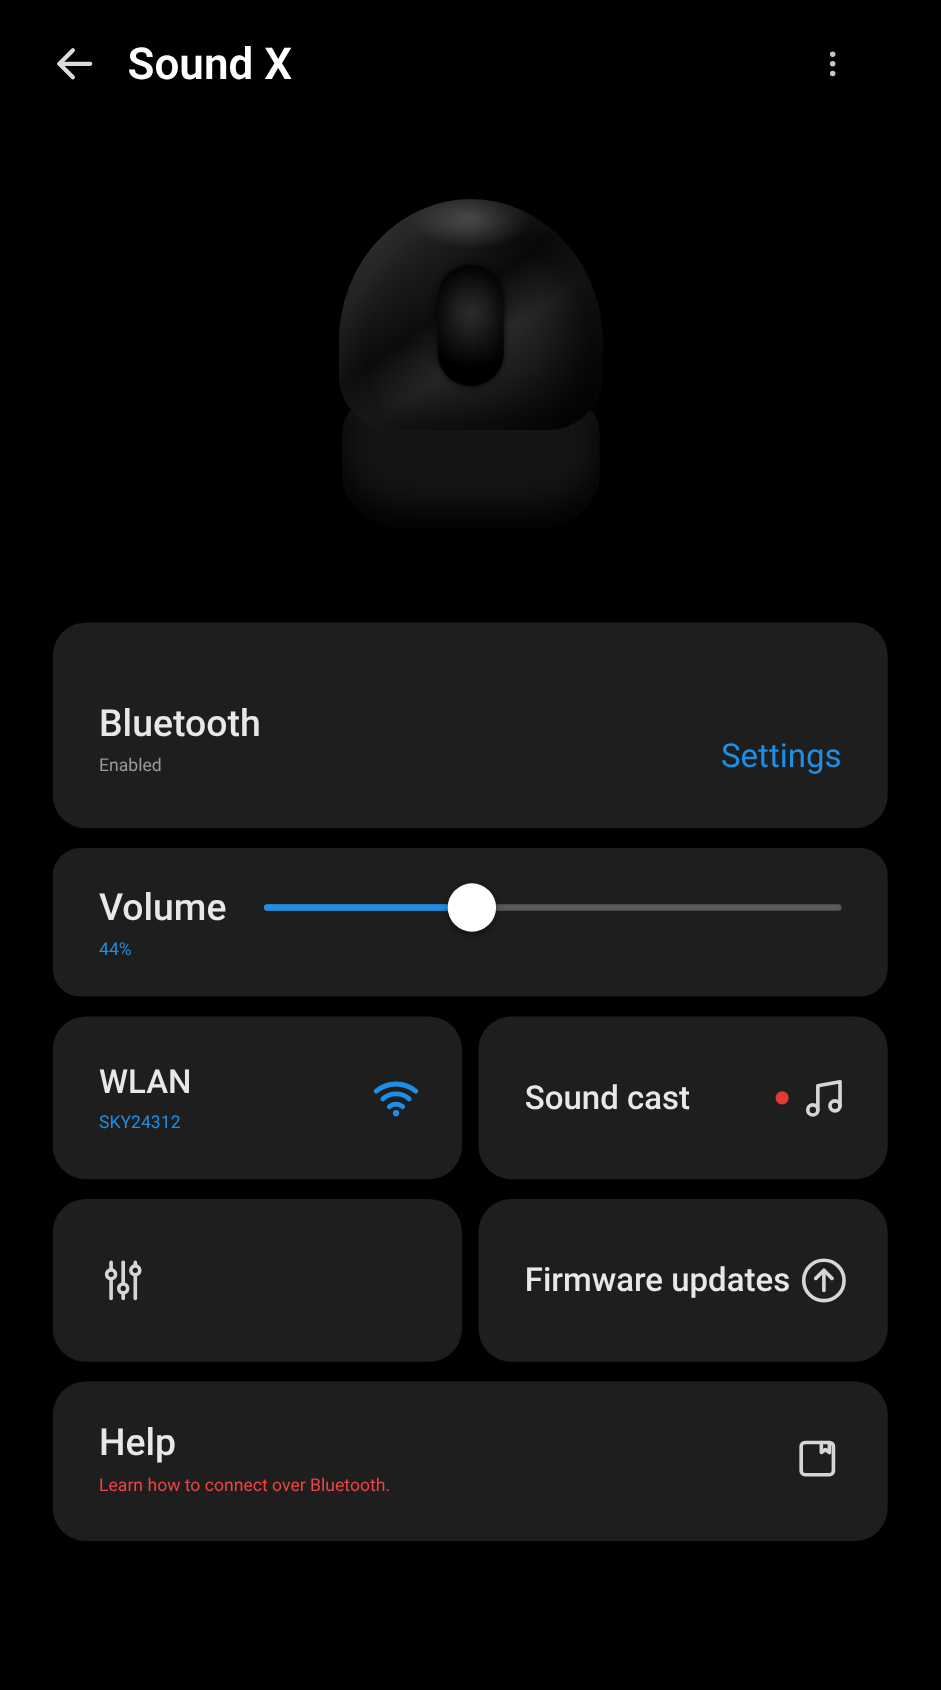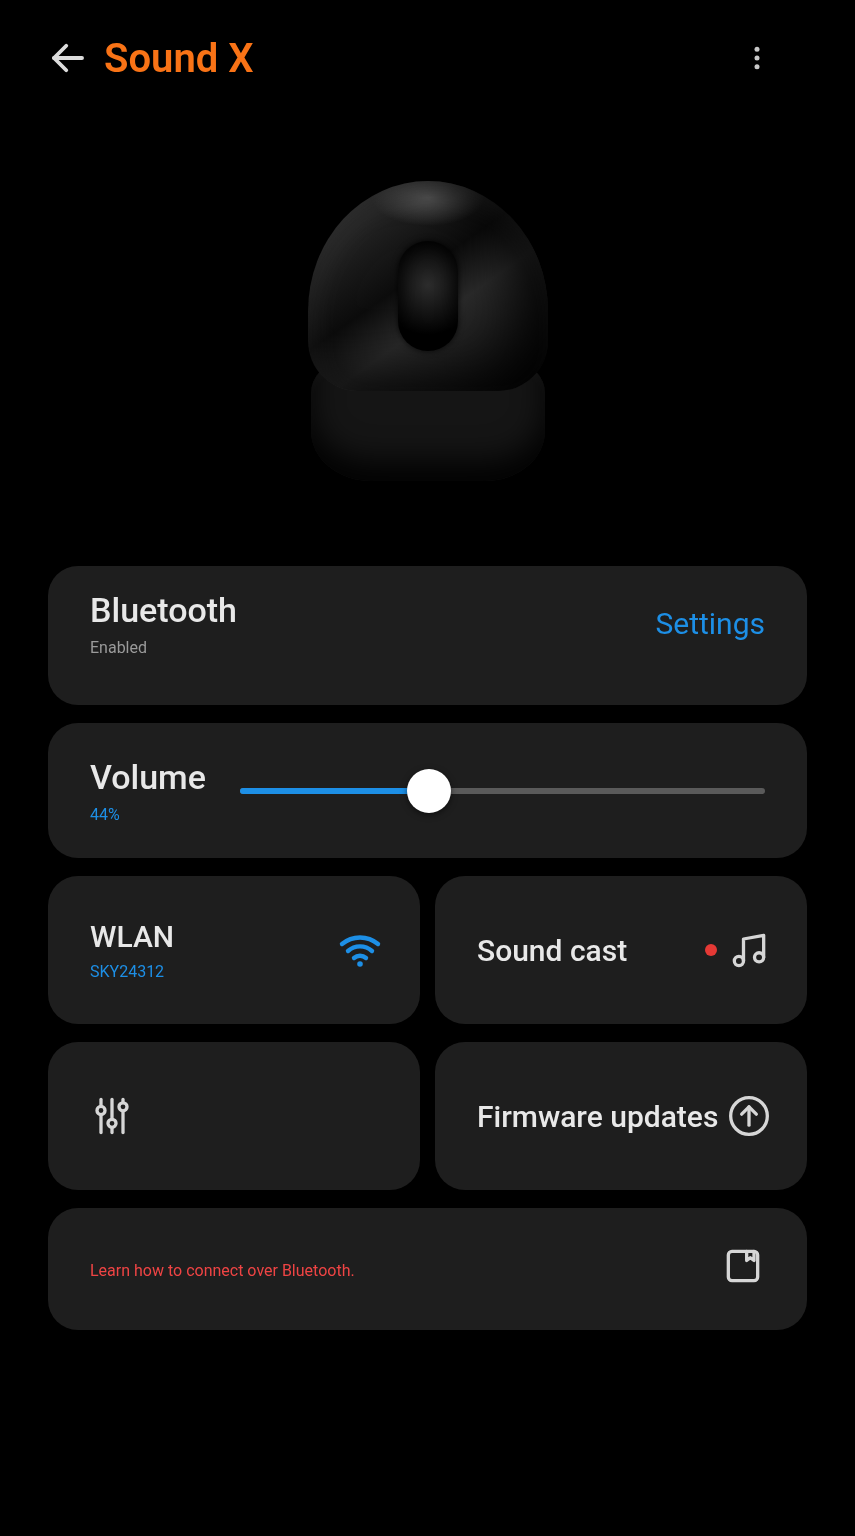--- a/index.html
+++ b/index.html
@@ -24,22 +24,22 @@
     padding: 30px 40px 10px 40px;
   }
   .back-btn {
     width: 56px; height: 56px;
     display: flex; align-items: center; justify-content: center;
     color: #dcdcdc;
   }
   .title {
     font-size: 40px;
     font-weight: 600;
-    color: #f97316;
-    margin-left: 8px;
+    color: #ffffff;
+    margin-left: 20px;
   }
   .more-btn {
     margin-left: auto;
     width: 56px; height: 56px;
     display:flex; align-items:center; justify-content:center;
     color:#c8c8c8;
     margin-right: 30px;
   }
 
   
@@ -94,27 +94,27 @@
     color:#e8e8e8;
   }
   .label-secondary {
     font-size: 16px;
     color:#9a9a9a;
     margin-top:8px;
   }
   .label-secondary.accent, .accent { color:#1d8fe6; }
 
   .bt-card {
-    display:flex; align-items:center; justify-content:space-between;
-    padding: 24px 42px 48px 42px;
+    display:flex; align-items:flex-end; justify-content:space-between;
+    padding: 72px 42px 48px 42px;
   }
   .link-text { font-size:30px; color:#1d8fe6; }
 
   
-  .vol-card { display:flex; align-items:center; padding:34px 42px; }
+  .vol-card { display:flex; padding:34px 42px;border-radius:25px; }
   .vol-labels { width:150px; }
   .vol-track-wrap { flex:1; position:relative; height:40px; display:flex; align-items:center; }
   .vol-track-bg {
     position:absolute; left:0; right:0; height:6px; border-radius:3px; background:#5a5a5a;
   }
   .vol-track-fill {
     position:absolute; left:0; height:6px; border-radius:3px; background:#1d8fe6;
   }
   .vol-thumb {
     position:absolute; width:44px; height:44px; border-radius:50%;
@@ -254,20 +254,21 @@
             <circle cx="12" cy="12" r="10"></circle>
             <line x1="12" y1="17" x2="12" y2="7"></line>
             <polyline points="8 11 12 7 16 11"></polyline>
           </svg>
         </div>
       </div>
     </div>
 
     <div class="card help-card" style="display:flex;align-items:center;justify-content:space-between;padding:36px 42px 42px 42px;">
       <div>
+        <div class="label-primary">Help</div>
         <div class="label-secondary">Learn how to connect over Bluetooth.</div>
       </div>
       <div class="tile-icon">
         <svg width="44" height="44" viewBox="0 0 24 24" fill="none" stroke="#d6d6d6" stroke-width="1.8" stroke-linecap="round" stroke-linejoin="round">
           <rect x="4" y="4" width="16" height="16" rx="2"></rect>
           <path d="M14 4 v5 l2 -1.5 2 1.5 V4"></path>
         </svg>
       </div>
     </div>
 

